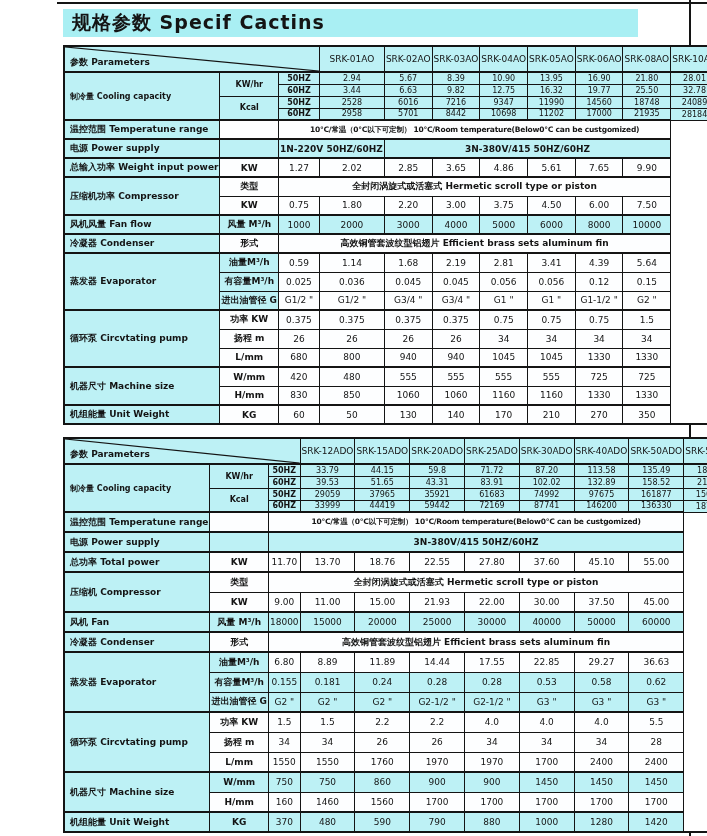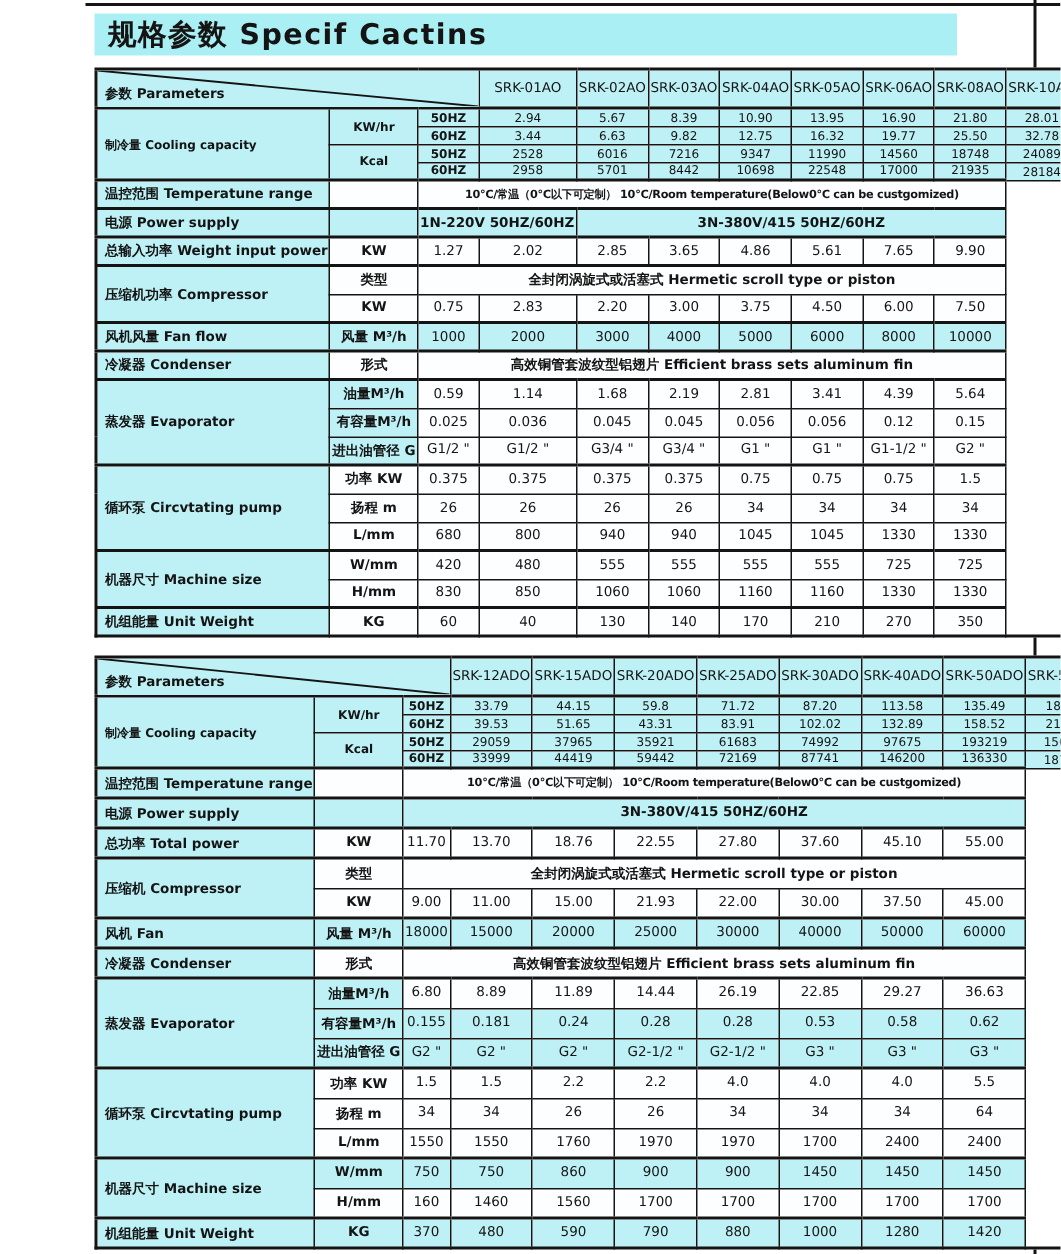--- a/index.html
+++ b/index.html
@@ -112,21 +112,21 @@
         <td class="c">14560</td>
         <td class="c">18748</td>
         <td class="c">24089</td>
       </tr>
       <tr class="cool" style="height: 12px;">
         <td class="c bold">60HZ</td>
         <td class="c">2958</td>
         <td class="c">5701</td>
         <td class="c">8442</td>
         <td class="c">10698</td>
-        <td class="c">22548</td>
+        <td class="c">11202</td>
         <td class="c">17000</td>
         <td class="c">21935</td>
         <td class="c">28184</td>
       </tr>
       <tr class="gt" style="height: 19px;">
         <td class="c left bold">温控范围 Temperatune range</td>
         <td class="w"></td>
         <td colspan="8" class="w bold sm">10℃/常温（0℃以下可定制） 10℃/Room temperature(Below0℃ can be custgomized)</td>
       </tr>
       <tr class="gt" style="height: 19px;">
@@ -148,21 +148,21 @@
         <td class="w">9.90</td>
       </tr>
       <tr class="gt" style="height: 19px;">
         <td rowspan="2" class="c left bold">压缩机功率 Compressor</td>
         <td class="w bold">类型</td>
         <td colspan="8" class="w bold">全封闭涡旋式或活塞式 Hermetic scroll type or piston</td>
       </tr>
       <tr style="height: 19px;">
         <td class="w bold">KW</td>
         <td class="w">0.75</td>
-        <td class="w">2.83</td>
+        <td class="w">1.80</td>
         <td class="w">2.20</td>
         <td class="w">3.00</td>
         <td class="w">3.75</td>
         <td class="w">4.50</td>
         <td class="w">6.00</td>
         <td class="w">7.50</td>
       </tr>
       <tr class="gt" style="height: 19px;">
         <td class="c left bold">风机风量 Fan flow</td>
         <td class="c bold">风量 M³/h</td>
@@ -268,21 +268,21 @@
         <td class="w">1060</td>
         <td class="w">1160</td>
         <td class="w">1160</td>
         <td class="w">1330</td>
         <td class="w">1330</td>
       </tr>
       <tr class="gt" style="height: 19px;">
         <td class="c left bold">机组能量 Unit Weight</td>
         <td class="w bold">KG</td>
         <td class="w">60</td>
-        <td class="w">40</td>
+        <td class="w">50</td>
         <td class="w">130</td>
         <td class="w">140</td>
         <td class="w">170</td>
         <td class="w">210</td>
         <td class="w">270</td>
         <td class="w">350</td>
       </tr>
     </tbody>
   </table>
 <table id="t2" class="spec">
@@ -343,21 +343,21 @@
       </tr>
       <tr class="cool" style="height: 12px;">
         <td rowspan="2" class="c bold">Kcal</td>
         <td class="c bold">50HZ</td>
         <td class="c">29059</td>
         <td class="c">37965</td>
         <td class="c">35921</td>
         <td class="c">61683</td>
         <td class="c">74992</td>
         <td class="c">97675</td>
-        <td class="c">193219</td>
+        <td class="c">161877</td>
         <td class="c">156249</td>
       </tr>
       <tr class="cool" style="height: 12px;">
         <td class="c bold">60HZ</td>
         <td class="c">33999</td>
         <td class="c">44419</td>
         <td class="c">59442</td>
         <td class="c">72169</td>
         <td class="c">87741</td>
         <td class="c">146200</td>
@@ -419,21 +419,21 @@
         <td class="w bold">形式</td>
         <td colspan="8" class="w bold">高效铜管套波纹型铝翅片 Efficient  brass sets  aluminum fin</td>
       </tr>
       <tr class="gt" style="height: 20px;">
         <td rowspan="3" class="c left bold">蒸发器 Evaporator</td>
         <td class="c bold">油量M³/h</td>
         <td class="w">6.80</td>
         <td class="w">8.89</td>
         <td class="w">11.89</td>
         <td class="w">14.44</td>
-        <td class="w">26.19</td>
+        <td class="w">17.55</td>
         <td class="w">22.85</td>
         <td class="w">29.27</td>
         <td class="w">36.63</td>
       </tr>
       <tr style="height: 20px;">
         <td class="c bold">有容量M³/h</td>
         <td class="c">0.155</td>
         <td class="c">0.181</td>
         <td class="c">0.24</td>
         <td class="c">0.28</td>
@@ -467,21 +467,21 @@
       </tr>
       <tr style="height: 20px;">
         <td class="w bold">扬程 m</td>
         <td class="w">34</td>
         <td class="w">34</td>
         <td class="w">26</td>
         <td class="w">26</td>
         <td class="w">34</td>
         <td class="w">34</td>
         <td class="w">34</td>
-        <td class="w">64</td>
+        <td class="w">28</td>
       </tr>
       <tr style="height: 20px;">
         <td class="w bold">L/mm</td>
         <td class="w">1550</td>
         <td class="w">1550</td>
         <td class="w">1760</td>
         <td class="w">1970</td>
         <td class="w">1970</td>
         <td class="w">1700</td>
         <td class="w">2400</td>

